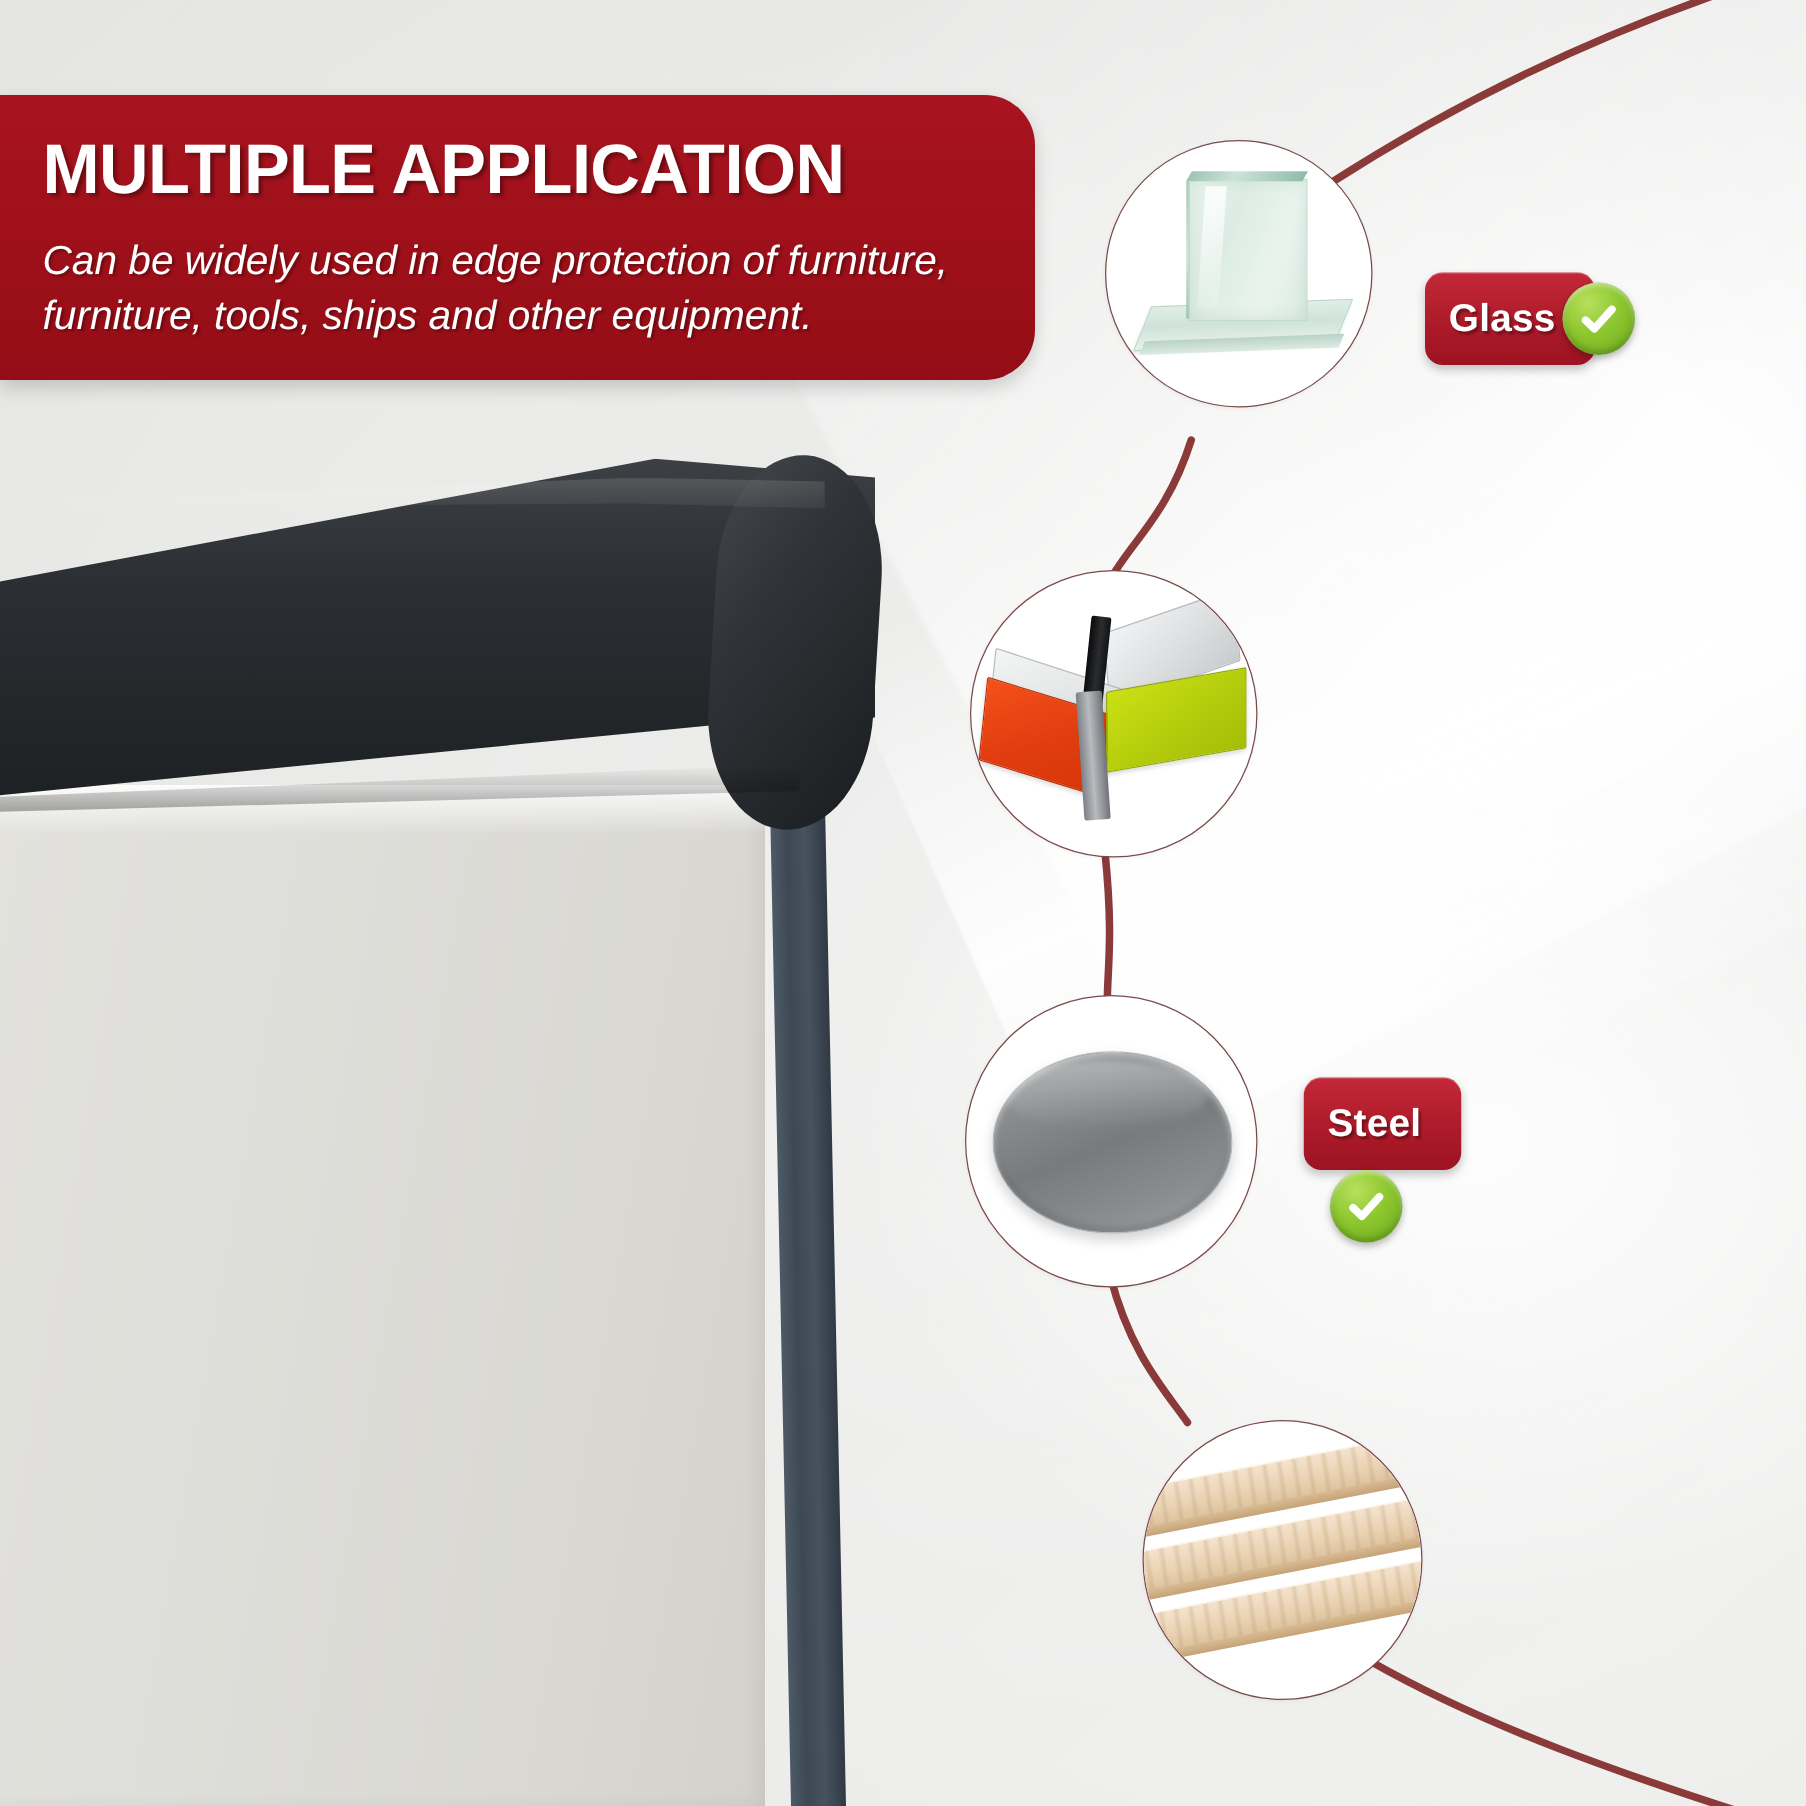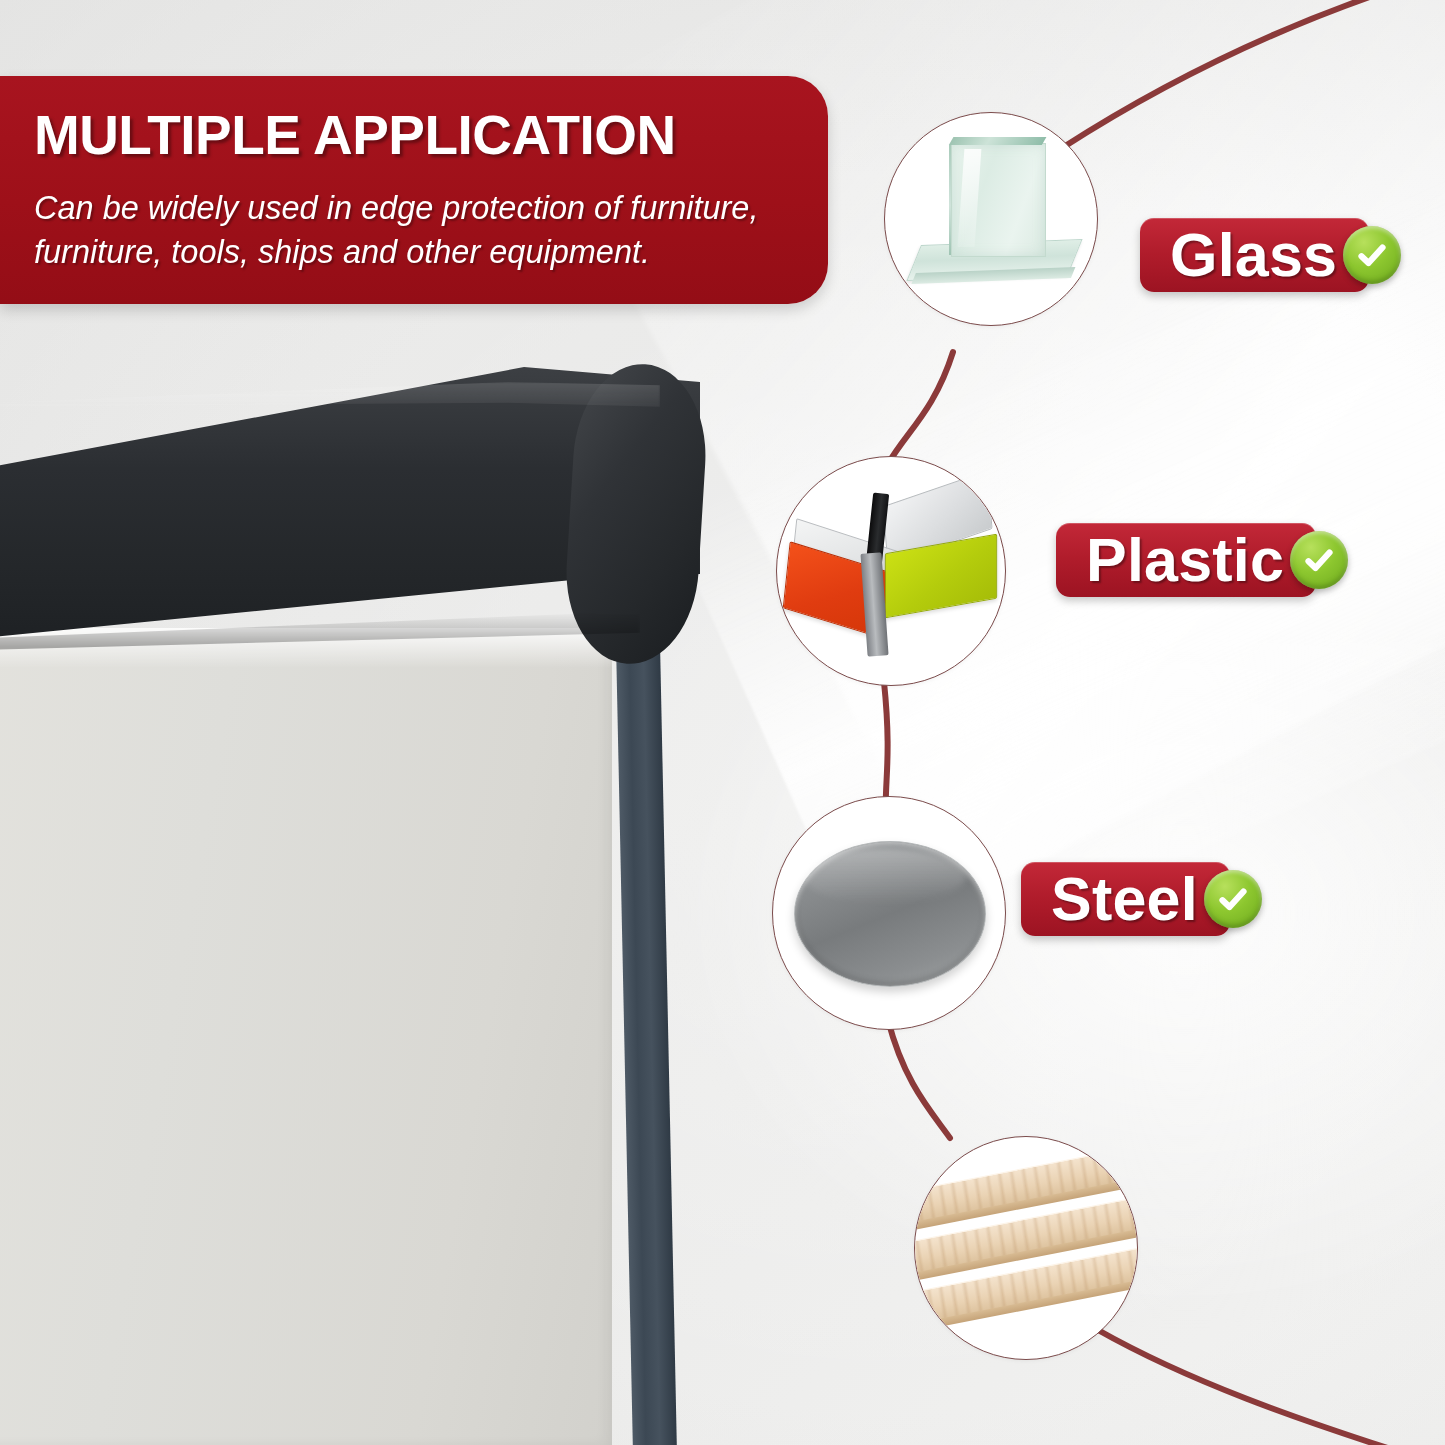--- a/index.html
+++ b/index.html
@@ -245,26 +245,26 @@
     position: absolute;
     display: flex;
     align-items: center;
   }
   .pill {
     position: relative;
     height: 74px;
     display: flex;
     align-items: center;
     justify-content: center;
-    padding: 0 32px 0 30px;
+    padding: 0 32px 0 19px;
     border-radius: 14px;
     background: linear-gradient(180deg, #c32838 0%, #b01c2b 48%, #9c1322 100%);
     box-shadow: 0 4px 8px rgba(0,0,0,0.22), inset 0 1px 0 rgba(255,255,255,0.22);
     color: #ffffff;
-    font-size: 61px;
+    font-size: 31px;
     font-weight: 700;
     letter-spacing: 0.2px;
     text-shadow: 2px 2px 2px rgba(0,0,0,0.35);
     white-space: nowrap;
   }
   .check-badge {
     position: relative;
     margin-left: -26px;
     width: 58px;
     height: 58px;
@@ -445,37 +445,29 @@
       <div class="p-sheet" style="left:40%; top:16%; width:7%; height:44%;
                   background:linear-gradient(90deg,#0b0b0c 0%,#2a2c2e 55%,#121315 100%);
                   transform: rotate(6deg);"></div>
 
       <div class="p-sheet" style="left:38%; top:42%; width:9%; height:45%;
                   background:linear-gradient(90deg,#7d8085 0%,#b9bcbf 45%,#6f7276 100%);
                   transform: rotate(-4deg);"></div>
     </div>
   </div>
 
-  <div class="pill-wrap" style="left:1056px; top:523px;">
-    <div class="pill noselect">Plastic</div>
-    <div class="check-badge">
-      <svg width="38" height="38" viewBox="0 0 38 38" aria-hidden="true">
-        <path d="M8.5 20.2 L15.5 27 L29.5 11.5" stroke="#ffffff" stroke-width="6.2" fill="none" stroke-linecap="round" stroke-linejoin="round"></path>
-      </svg>
-    </div>
-  </div>
 
   <div class="bubble" style="left:772px; top:796px; width:232px; height:232px;">
     <div class="bubble-inner">
       <div class="steel-disc"></div>
       <div class="steel-sheen"></div>
     </div>
   </div>
 
-  <div class="pill-wrap" style="left:1021px; top:862px;">
+  <div class="pill-wrap" style="left:1043px; top:862px;flex-direction:column;">
     <div class="pill noselect">Steel</div>
     <div class="check-badge">
       <svg width="38" height="38" viewBox="0 0 38 38" aria-hidden="true">
         <path d="M8.5 20.2 L15.5 27 L29.5 11.5" stroke="#ffffff" stroke-width="6.2" fill="none" stroke-linecap="round" stroke-linejoin="round"></path>
       </svg>
     </div>
   </div>
 
   <div class="bubble" style="left:914px; top:1136px; width:222px; height:222px;">
     <div class="bubble-inner">

